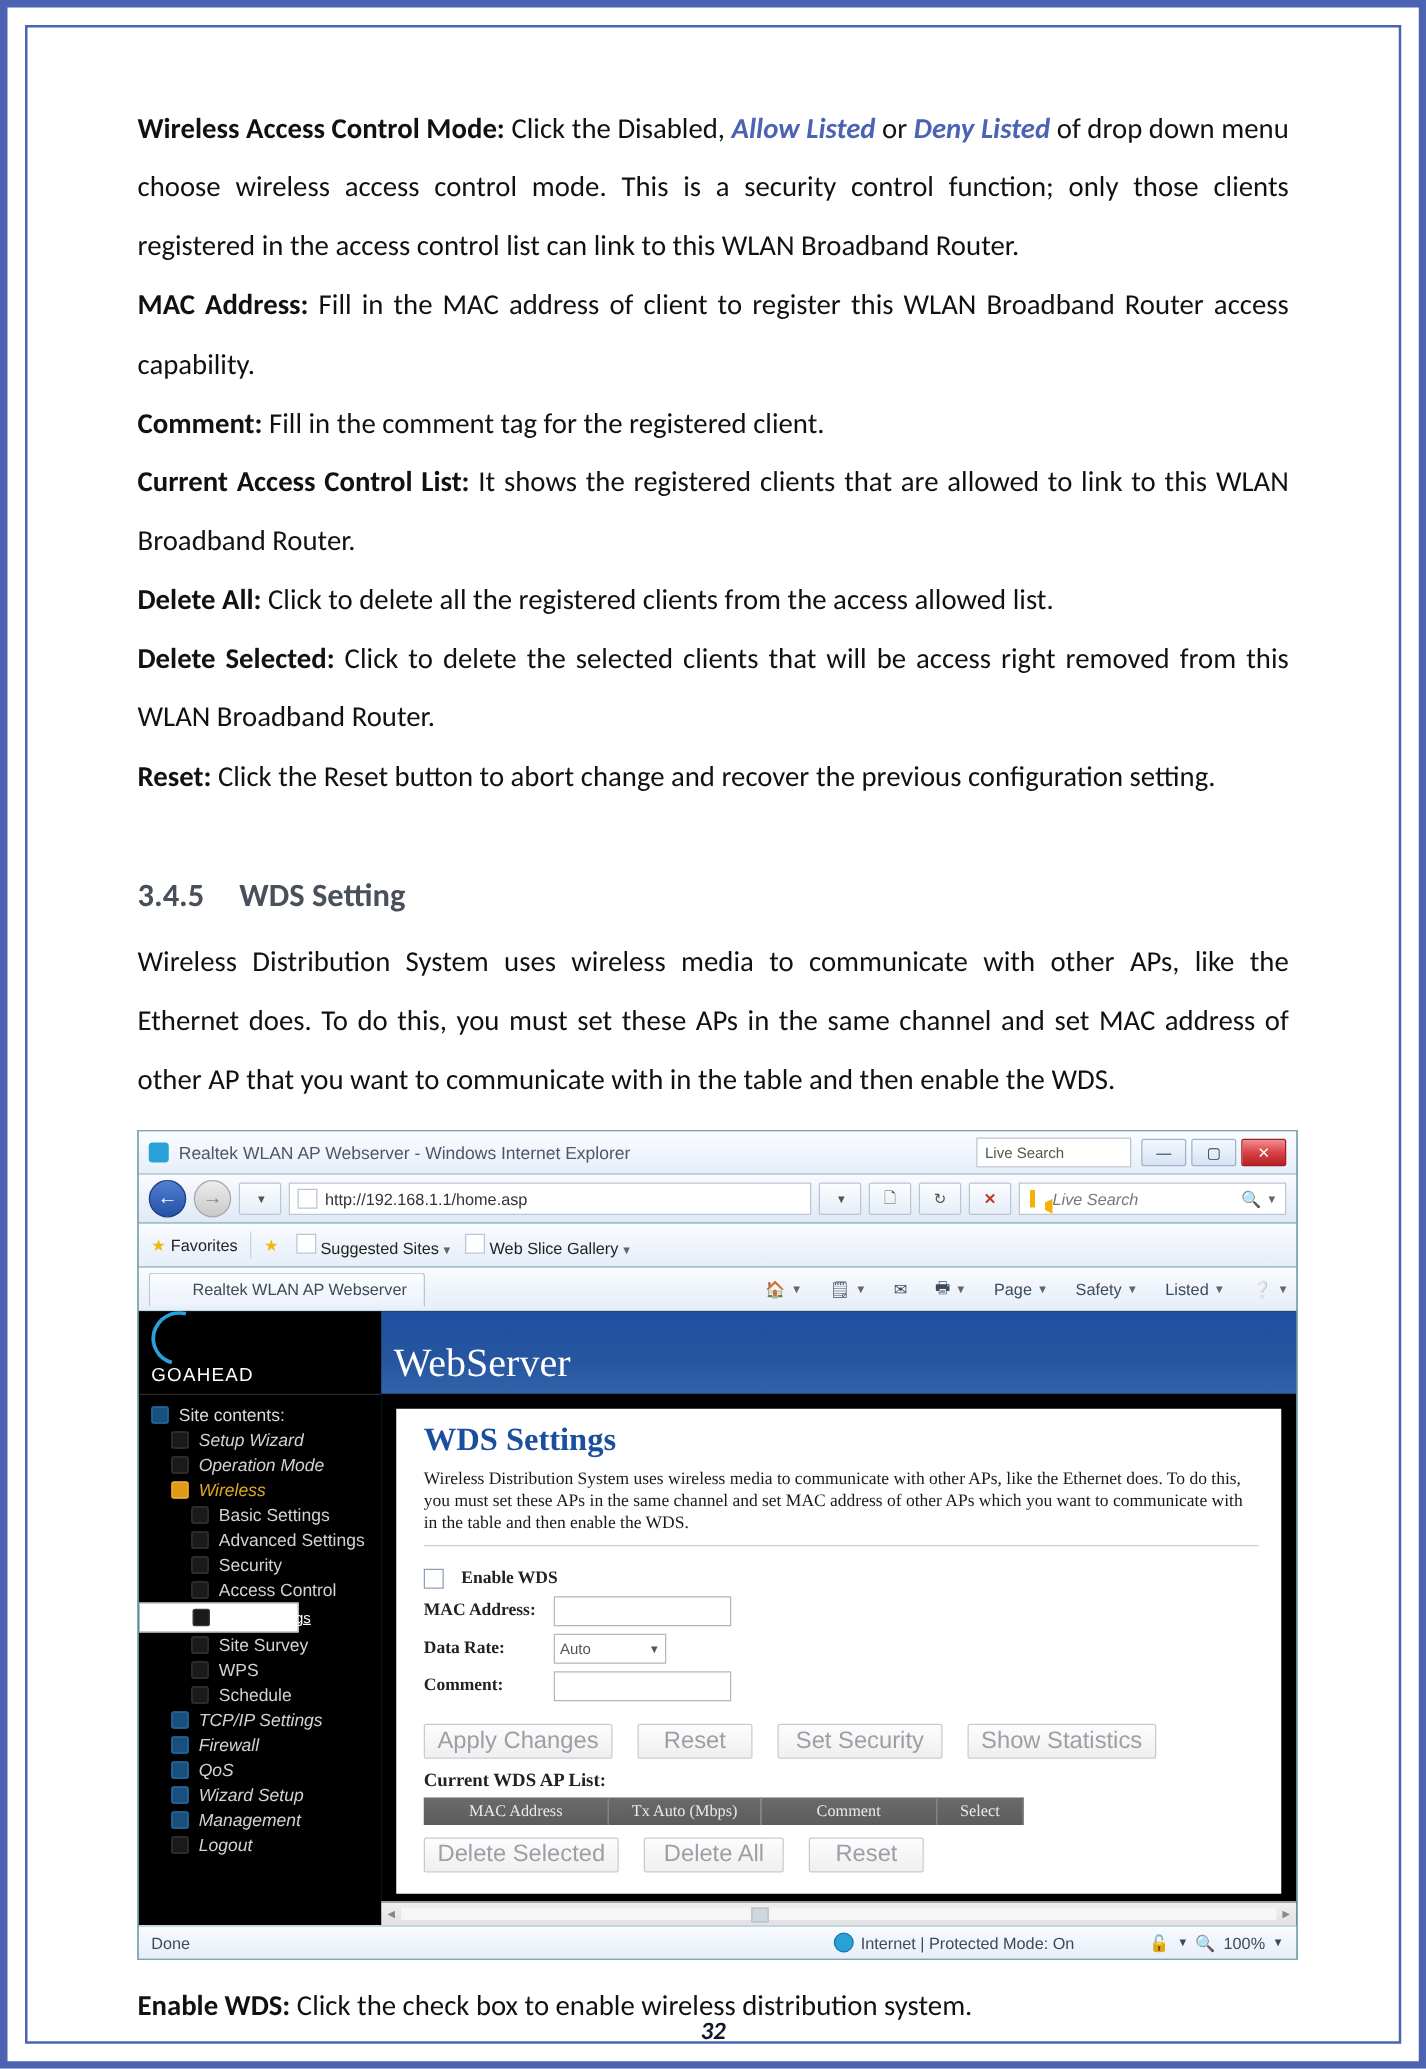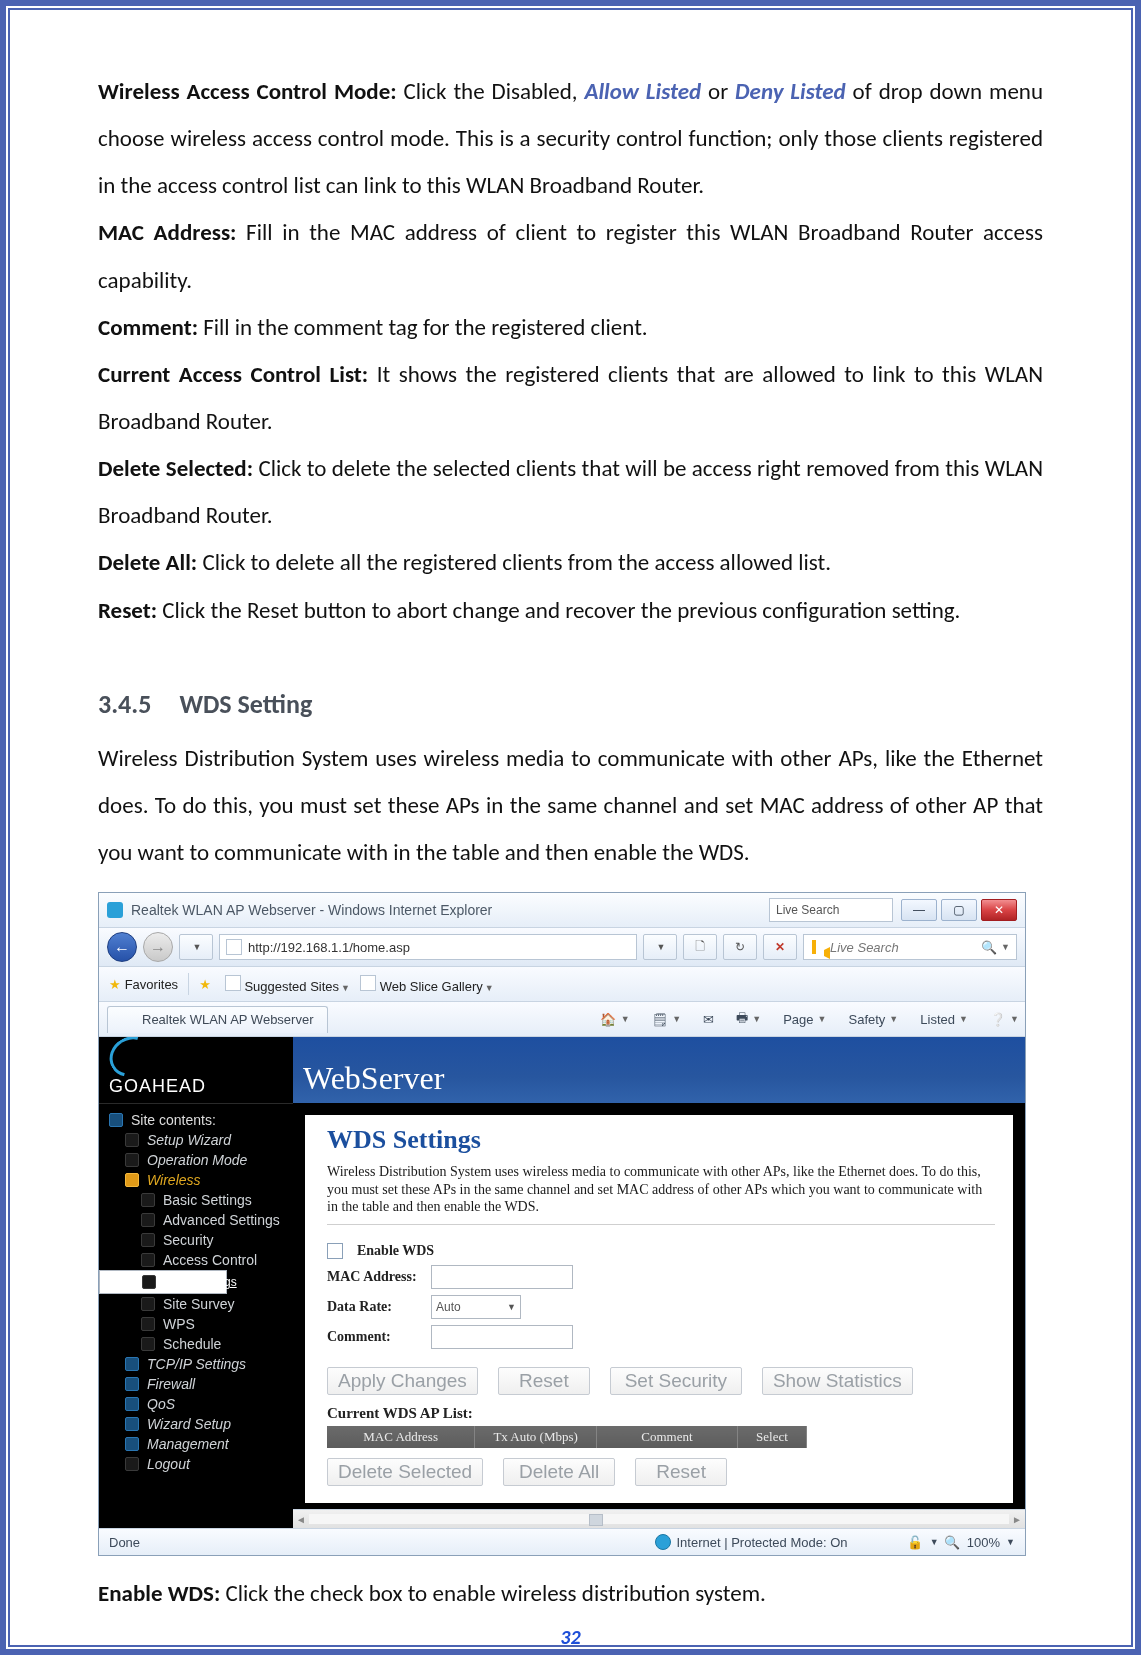--- a/index.html
+++ b/index.html
@@ -7,21 +7,21 @@
     padding: 0;
     background: #fff;
     width: 1141px;
     height: 1655px;
   }
   .page {
     box-sizing: border-box;
     width: 1141px;
     height: 1655px;
     border: 6px solid #4b63b2;
-    padding: 2px;
+    padding: 14px;
     position: relative;
     font-family: Calibri, "Segoe UI", Arial, sans-serif;
   }
   .inner {
     box-sizing: border-box;
     width: 100%;
     height: 100%;
     border: 2px solid #4b63b2;
     padding: 58px 88px 40px 88px;
     position: relative;
@@ -214,21 +214,21 @@
   .side .swoosh {
     width: 38px; height: 38px;
     border:3px solid #2aa0d8;
     border-radius:50%;
     border-right-color:transparent;
     border-bottom-color:transparent;
     transform:rotate(-30deg);
     margin-bottom:0px;
   }
   .side .go-ahead {
-    font-size:18px; letter-spacing:1px;
+    font-size:15px; letter-spacing:1px;
     color:#fff;
   }
   .side-list {
     flex:1; padding:6px 0;
     overflow:hidden;
   }
   .side-item {
     display:flex; align-items:center;
     gap:8px;
     padding:2px 6px 2px 10px;
@@ -362,21 +362,21 @@
   .zoom { display:flex; align-items:center; gap:6px; color:#3d4a5a; }
   .zoom .mag-ico { color:#2aa0d8; }
 
   .pageno {
     position:absolute;
     bottom: -4px;
     left:0; right:0;
     text-align:center;
     font-style:italic;
     font-weight:700;
-    color:#1d4ed8;
+    color:#0f172a;
     font-size:20px;
   }
 </style>
 </head>
 <body>
 
 <div class="page">
   <div class="inner">
 
     <div class="doc-text">
@@ -386,24 +386,24 @@
       <p>
         <span class="bold">MAC Address:</span><span> Fill in the MAC address of client to register this WLAN Broadband Router access capability.</span>
       </p>
       <p>
         <span class="bold">Comment:</span><span> Fill in the comment tag for the registered client.</span>
       </p>
       <p>
         <span class="bold">Current Access Control List:</span><span> It shows the registered clients that are allowed to link to this WLAN Broadband Router.</span>
       </p>
       <p>
+        <span class="bold">Delete All:</span><span> Click to delete all the registered clients from the access allowed list.</span>
+      </p>
+      <p>
         <span class="bold">Delete Selected:</span><span> Click to delete the selected clients that will be access right removed from this WLAN Broadband Router.</span>
-      </p>
-      <p>
-        <span class="bold">Delete All:</span><span> Click to delete all the registered clients from the access allowed list.</span>
       </p>
       <p>
         <span class="bold">Reset:</span><span> Click the Reset button to abort change and recover the previous configuration setting.</span>
       </p>
 
       <div class="section-h">
         <span class="num">3.4.5</span><span>WDS Setting</span>
       </div>
       <p>Wireless Distribution System uses wireless media to communicate with other APs, like the Ethernet does. To do this, you must set these APs in the same channel and set MAC address of other AP that you want to communicate with in the table and then enable the WDS.</p>
     </div>

